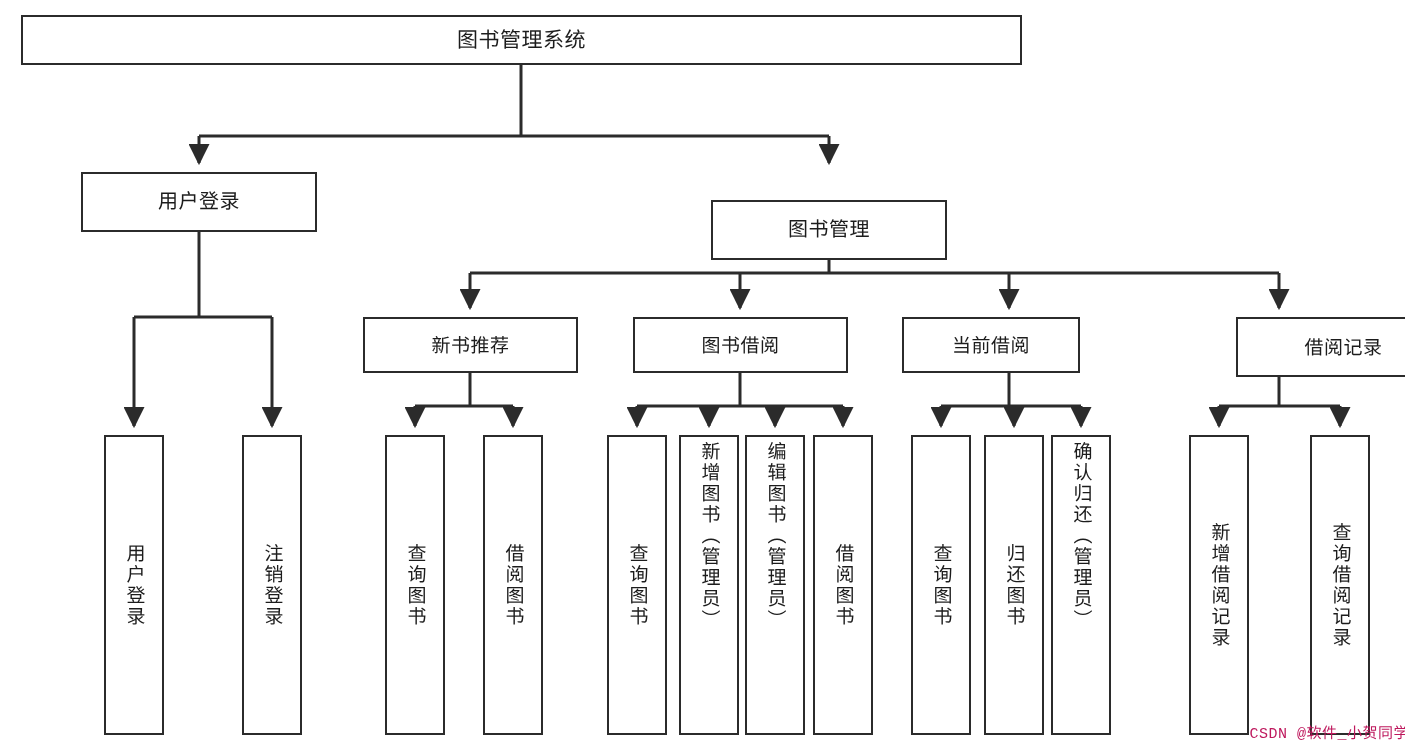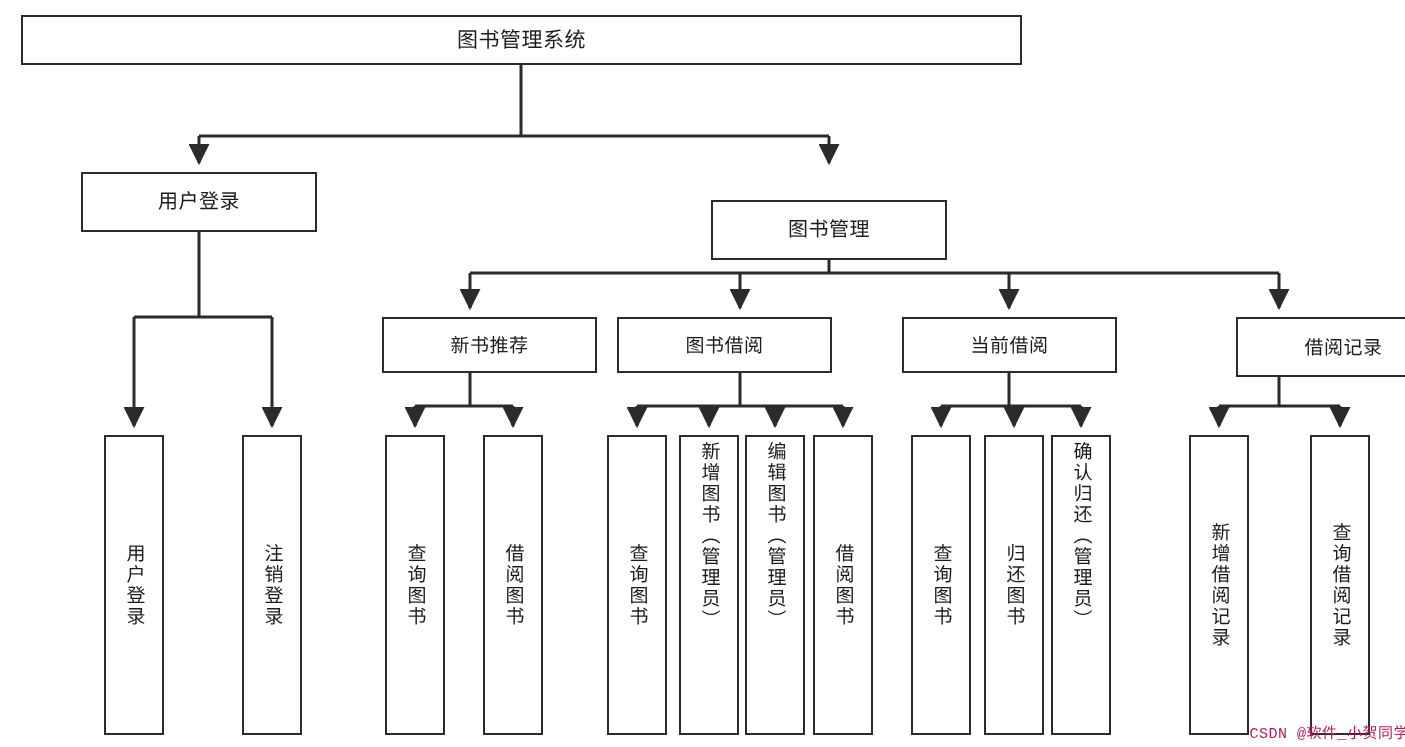--- a/index.html
+++ b/index.html
@@ -144,27 +144,27 @@
     <span class="node-label">图书管理系统</span>
   </div>
 
   <div class="node level-2" style="left: 81px; top: 172px; width: 236px; height: 60px;">
     <span class="node-label">用户登录</span>
   </div>
   <div class="node level-2" style="left: 711px; top: 172px; width: 236px; height: 60px; margin-top: 28px;">
     <span class="node-label">图书管理</span>
   </div>
 
-  <div class="node level-3" style="left: 363px; top: 317px; width: 215px; height: 56px; margin-left: 19px;">
+  <div class="node level-3" style="left: 363px; top: 317px; width: 215px; height: 56px;">
     <span class="node-label">新书推荐</span>
   </div>
-  <div class="node level-3" style="left: 617px; top: 317px; width: 215px; height: 56px;">
+  <div class="node level-3" style="left: 633px; top: 317px; width: 215px; height: 56px;">
     <span class="node-label">图书借阅</span>
   </div>
-  <div class="node level-3" style="left: 902px; top: 317px; width: 215px; height: 56px;">
+  <div class="node level-3" style="left: 902px; top: 317px; width: 178px; height: 56px;">
     <span class="node-label">当前借阅</span>
   </div>
   <div class="node level-3" style="left: 1236px; top: 317px; width: 215px; height: 60px;">
     <span class="node-label">借阅记录</span>
   </div>
 
   <div class="node leaf align-center" style="left: 104px; top: 435px; width: 60px; height: 300px;">
     <span class="node-label">用户登录</span>
   </div>
   <div class="node leaf align-center" style="left: 242px; top: 435px; width: 60px; height: 300px;">

